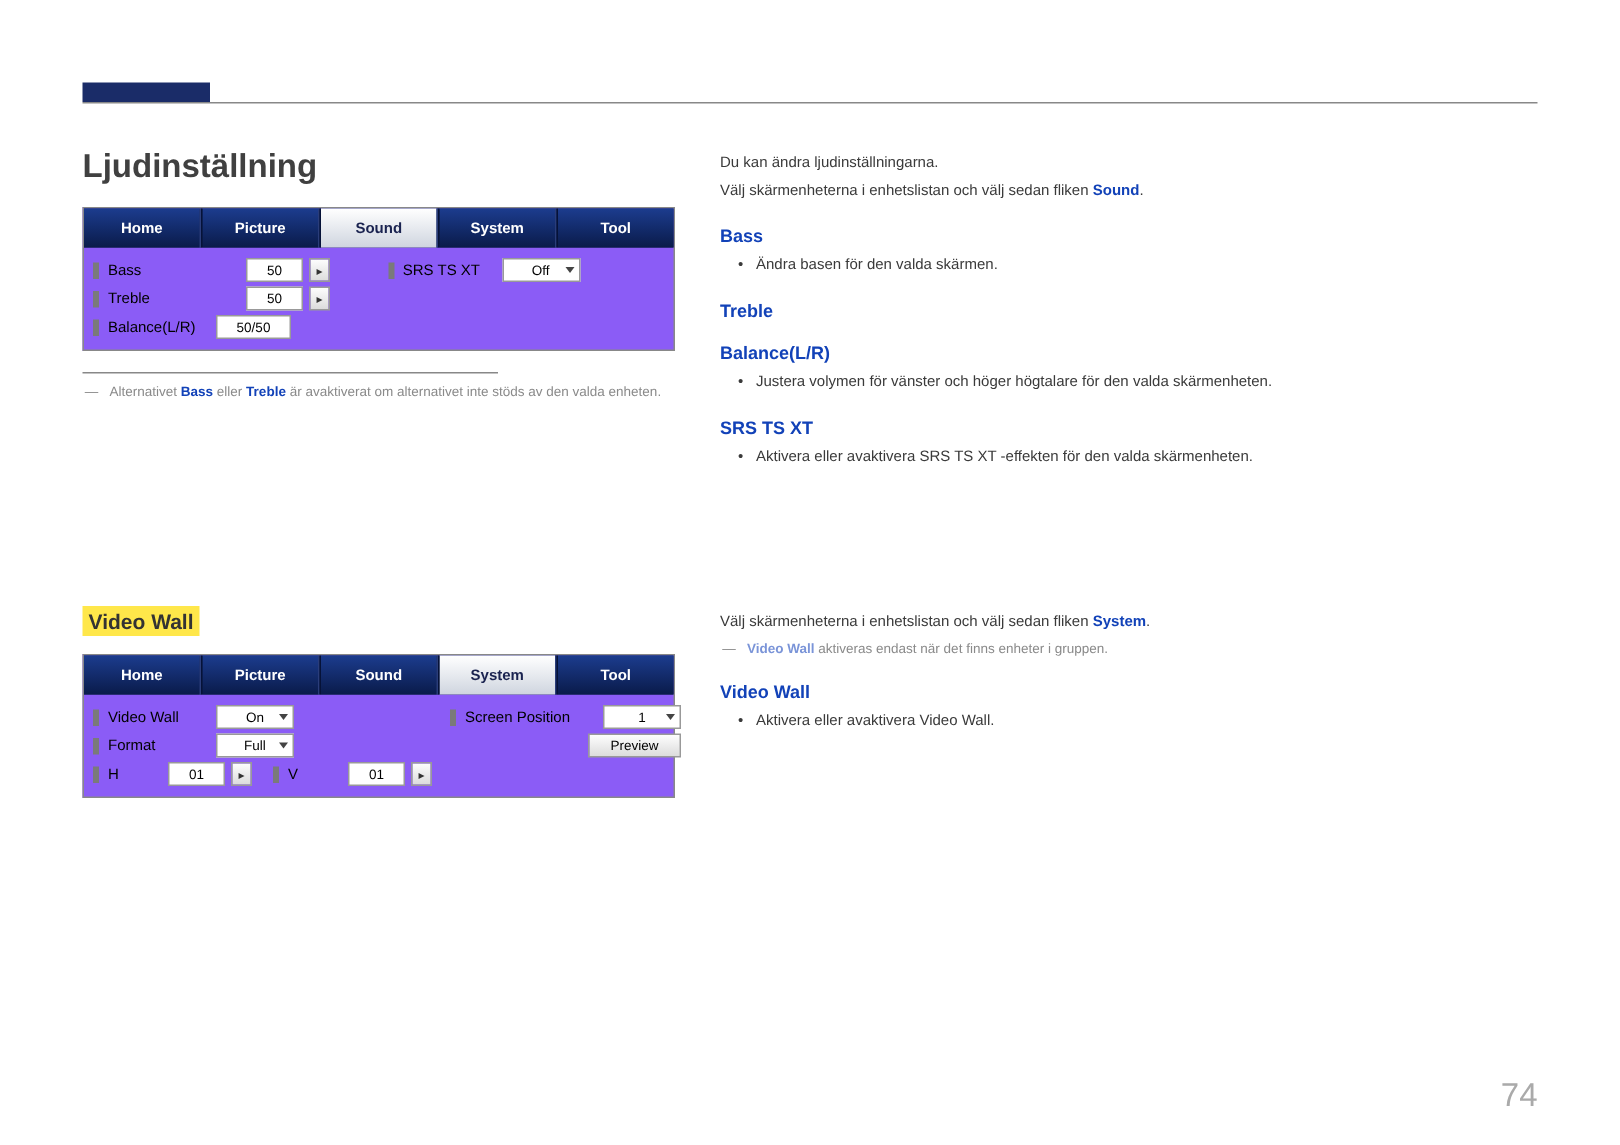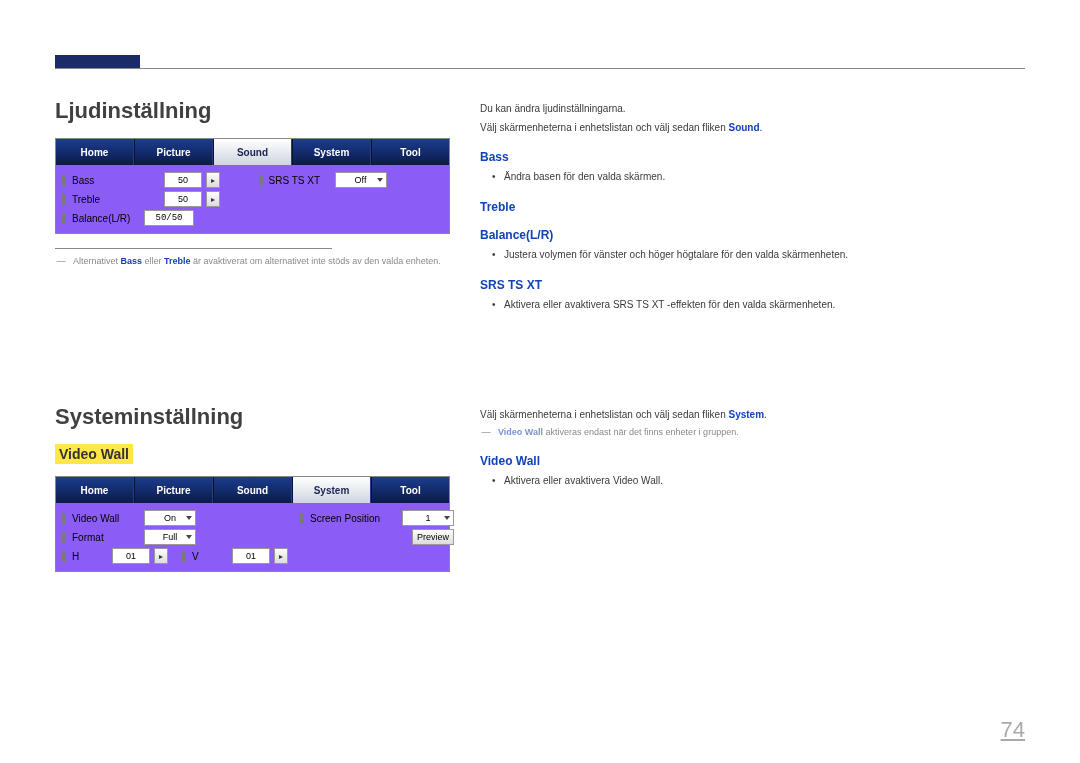--- a/index.html
+++ b/index.html
@@ -104,21 +104,21 @@
     height: 16px;
     border: 1px solid #999;
     background: #fff;
     display: flex;
     align-items: center;
     justify-content: center;
     font-size: 9px;
     color: #000;
   }
   .row .val.sm   { width: 38px; margin-left: 20px; }
-  .row .val.md   { width: 50px; font-family: Liberation Mono, monospace; }
+  .row .val.md   { width: 50px; }
   .row .val.wide { width: 52px; }
   .row .spin {
     width: 14px; height: 16px;
     border: 1px solid #999;
     display: flex; align-items: center; justify-content: center;
     background: linear-gradient(#fdfdfd,#dcdcdc);
     font-size: 8px; color: #333;
   }
   .row .dd {
     position: relative;
@@ -128,21 +128,21 @@
     transform: translateY(-50%);
     border-left: 3px solid transparent;
     border-right: 3px solid transparent;
     border-top: 4px solid #444;
   }
   .row .btn {
     height: 16px;
     border: 1px solid #999;
     background: linear-gradient(#fdfdfd,#dcdcdc);
     font-size: 9px;
-    padding: 0 4px;
+    padding: 0 14px;
     display: flex; align-items: center;
   }
 
   
   .panel-hr { border-top: 1px solid #888; margin: 14px 0 6px; width: 70%; }
   .footnote {
     font-size: 9px;
     color: #8a8a8a;
     line-height: 1.5;
     display: flex;
@@ -174,21 +174,20 @@
   }
 
   .spacer-big { height: 58px; }
 
   .pagenum {
     position: absolute;
     right: 55px;
     bottom: 20px;
     font-size: 22px;
     color: #aaa;
-    text-decoration: underline;
   }
 </style>
 </head>
 <body>
 
 <div class="top-accent"></div>
 <div class="top-rule"></div>
 
 <div class="layout">
   <div class="left-col">
@@ -275,21 +274,20 @@
       <span>-effekten för den valda skärmenheten.</span>
     </li>
       </ul>
   </div>
 </div>
 
 <div class="spacer-big"></div>
 
 <div class="layout">
   <div class="left-col">
-    <h1 class="section">Systeminställning</h1>
     <h3 class="sub-yellow">Video Wall</h3>
 
     <div class="panel">
       <div class="tabbar">
         <div class="tab">Home</div>
         <div class="tab">Picture</div>
         <div class="tab">Sound</div>
         <div class="tab active">System</div>
         <div class="tab">Tool</div>
       </div>

